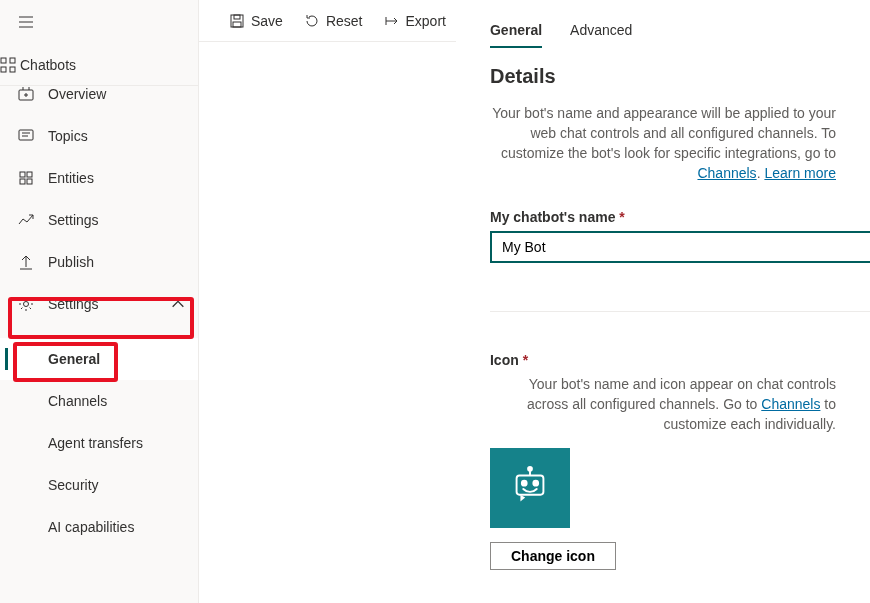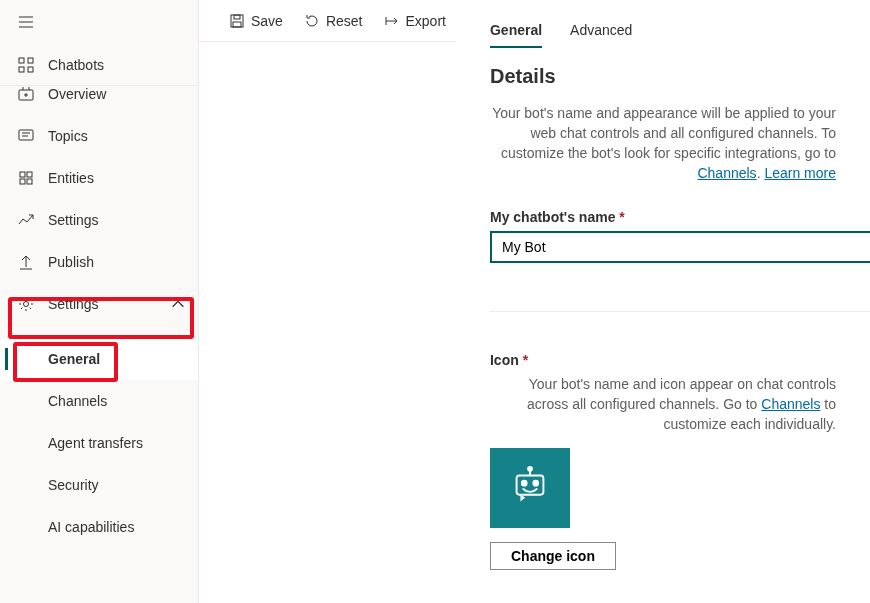--- a/index.html
+++ b/index.html
@@ -26,22 +26,22 @@
       height: 44px;
       display: flex;
       align-items: center;
       padding-left: 18px;
     }
     .hamburger-row svg { width: 16px; height: 16px; }
     .nav-section-head {
       height: 42px;
       display: flex;
       align-items: center;
-      padding-left: 18px;
-      gap: 14px;
+      padding-left: 0;
+      gap: 4px;
       border-bottom: 1px solid #edebe9;
       cursor: pointer;
     }
     .nav-item {
       height: 42px;
       display: flex;
       align-items: flex-start;
       padding-left: 18px;
       gap: 14px;
       cursor: pointer;

